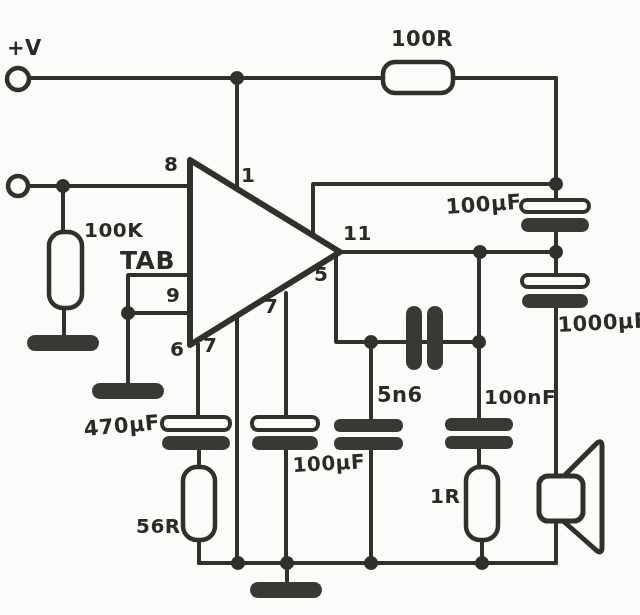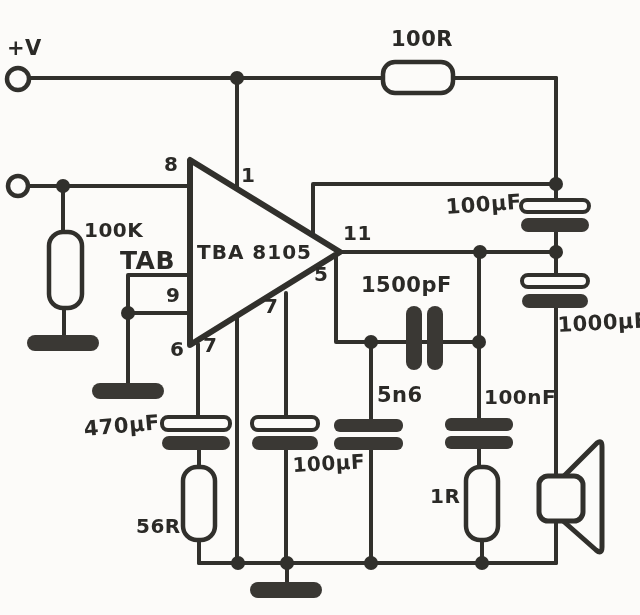--- a/index.html
+++ b/index.html
@@ -154,25 +154,23 @@
 
   <span class="lbl fs20" style="left:164px;top:154px;">8</span>
   <span class="lbl fs20" style="left:241px;top:165px;">1</span>
   <span class="lbl fs20" style="left:166px;top:285px;">9</span>
   <span class="lbl fs20" style="left:170px;top:339px;">6</span>
   <span class="lbl fs20" style="left:203px;top:335px;">7</span>
   <span class="lbl fs20" style="left:264px;top:296px;">7</span>
   <span class="lbl fs20" style="left:314px;top:264px;">5</span>
   <span class="lbl fs20" style="left:343px;top:223px;">11</span>
 
-  <span class="lbl fs20" style="left:197px;top:242px;letter-spacing:1px;">TBA 8105</span>
 
   <span class="lbl fs21 rot-m4" style="left:445px;top:197px;">100µF</span>
   <span class="lbl fs21 rot-m3" style="left:557px;top:315px;">1000µF</span>
-  <span class="lbl fs21" style="left:361px;top:275px;">1500pF</span>
   <span class="lbl fs21" style="left:377px;top:385px;">5n6</span>
   <span class="lbl fs20" style="left:484px;top:387px;text-align:center;">100nF</span>
   <span class="lbl fs21 rot-m5" style="left:83px;top:419px;">470µF</span>
   <span class="lbl fs20 rot-m3" style="left:292px;top:455px;">100µF</span>
 
   <span class="lbl fs20" style="left:136px;top:516px;">56R</span>
   <span class="lbl fs20" style="left:430px;top:486px;">1R</span>
 
 </div>
 

